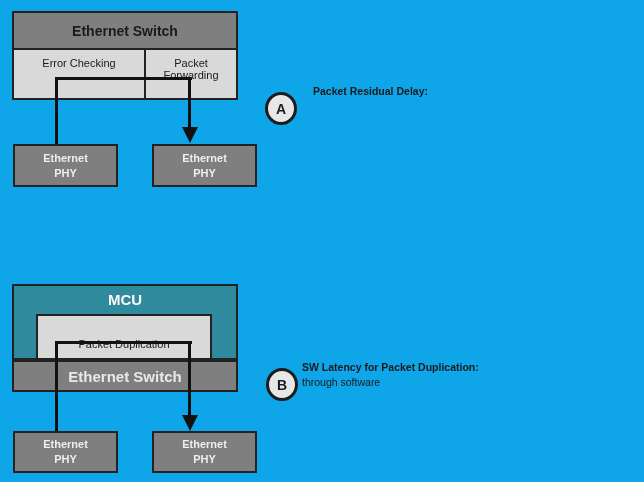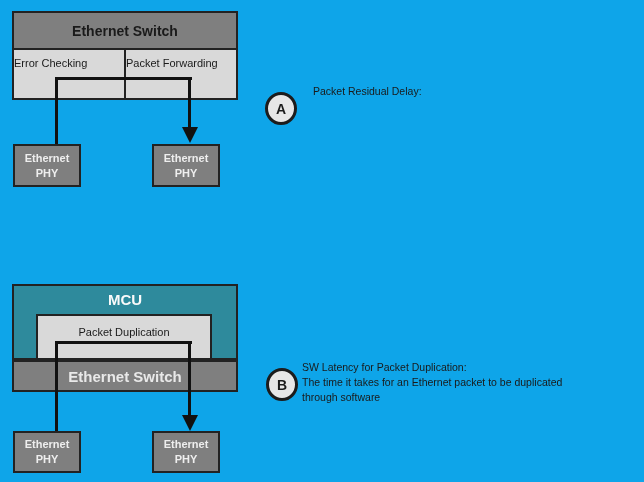--- a/index.html
+++ b/index.html
@@ -30,27 +30,29 @@
     color: var(--text-dark);
     font-size: 14px; font-weight: bold;
     display: flex; align-items: center; justify-content: center;
   }
   .switch-cells { display: flex; height: 48px; }
   .switch-cell {
     flex: 1 1 0;
     background: var(--light-gray);
     color: var(--text-dark);
     font-size: 11px;
+    text-align: center;
     padding-top: 7px;
+    margin-left: 20px;
   }
   .switch-cell.right { border-left: 2px solid var(--box-border); }
 
   
   .phy-box {
-    width: 68px; height: 43px;
+    width: 105px; height: 43px;
     background: var(--dark-gray);
     border: 2px solid var(--box-border);
     color: var(--text-light);
     font-size: 11px; font-weight: bold;
     display: flex; flex-direction: column;
     align-items: center; justify-content: center;
     line-height: 15px;
     z-index: 3;
   }
   .mcu-box {
@@ -63,21 +65,21 @@
     padding-top: 5px;
     z-index: 1;
   }
   .dup-box {
     left: 36px; top: 314px; width: 176px; height: 46px;
     background: var(--light-gray);
     border: 2px solid var(--box-border);
     color: var(--text-dark);
     font-size: 11px;
     text-align: center;
-    padding-top: 10px;
+    padding-top: 22px;
     z-index: 2;
   }
   .band-box {
     left: 12px; top: 360px; width: 226px; height: 32px;
     background: var(--dark-gray);
     border: 2px solid var(--box-border);
     color: #e9e9e9;
     font-size: 15px; font-weight: bold;
     display: flex; align-items: center; justify-content: center;
     z-index: 3;
@@ -102,21 +104,21 @@
     color: #1b1b1b;
     font-size: 14px; font-weight: bold;
     display: flex; align-items: center; justify-content: center;
   }
   .ann-text {
     color: var(--text-dark);
     font-size: 10.5px;
     line-height: 15px;
     white-space: nowrap;
   }
-  .ann-title { font-weight: normal; }
+  .ann-title { font-weight: bold; }
 </style>
 </head>
 <body>
 
 <div id="canvas">
 
   <div class="abs switch-box">
     <div class="switch-header">Ethernet Switch</div>
     <div class="switch-cells">
       <div class="switch-cell">Error Checking</div>
@@ -167,17 +169,16 @@
   <div class="abs phy-box" style="left:152px; top:431px; height:42px;">
     <div>Ethernet</div>
     <div>PHY</div>
   </div>
 
   <div class="abs ann-circle" style="left:266px; top:368px;">
     <span>B</span>
   </div>
   <div class="abs ann-text" style="left:302px; top:360px;">
     <div class="ann-title">SW Latency for Packet Duplication:</div>
-    <div>The time it takes for an Ethernet packet to be duplicated</div>
     <div>through software</div>
   </div>
 
 </div>
 
 </body></html>

